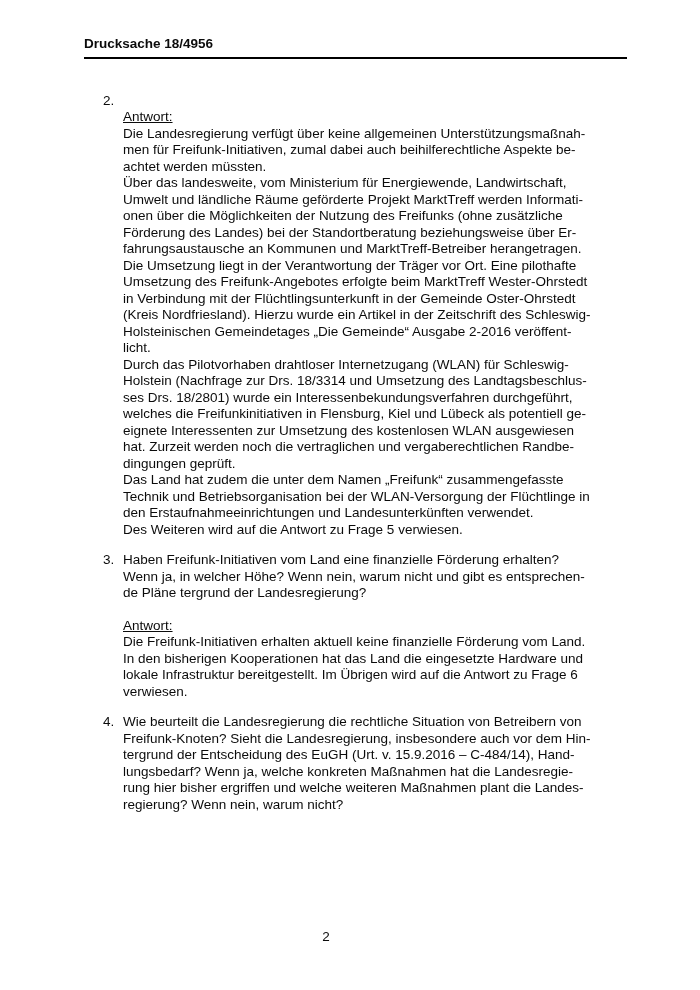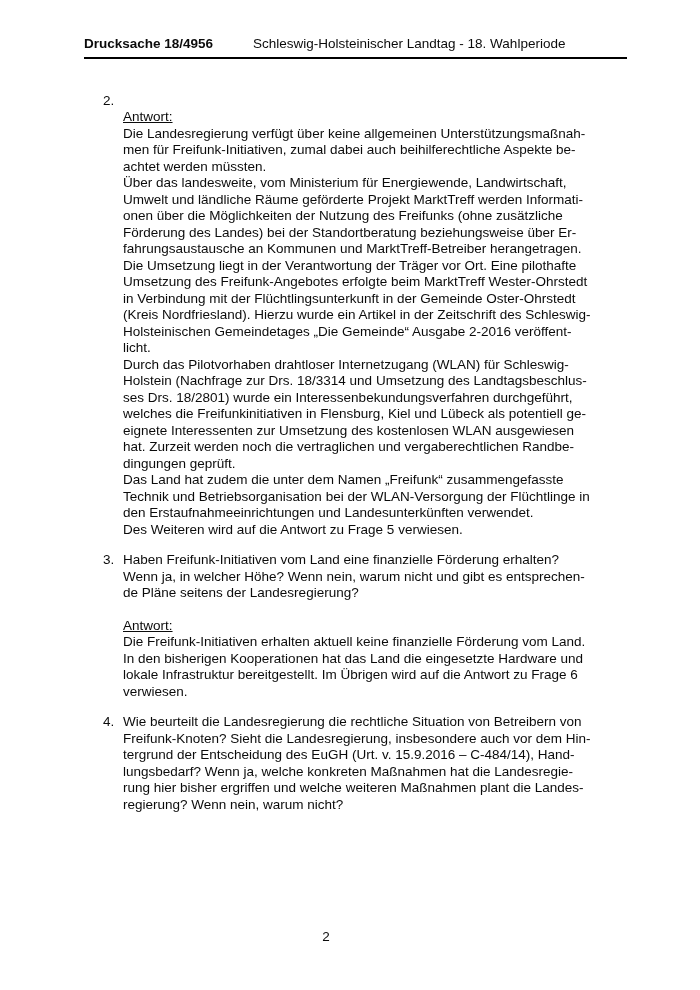--- a/index.html
+++ b/index.html
@@ -61,21 +61,20 @@
     text-align: center;
   }
 </style>
 </head>
 <body>
 
 <div class="page">
 
   <header class="doc-header">
     <span class="doc-number">Drucksache 18/4956</span>
-    <span class="doc-title">Schleswig-Holsteinischer Landtag - 18. Wahlperiode</span>
   </header>
 
   <main class="content">
 
     <section class="qa-block">
       <div class="q-number">2.</div>
       <div class="q-body">
         <div class="answer-label">Antwort:</div>
         <div class="answer">Die Landesregierung verfügt über keine allgemeinen Unterstützungsmaßnah-
 men für Freifunk-Initiativen, zumal dabei auch beihilferechtliche Aspekte be-
@@ -103,21 +102,21 @@
 den Erstaufnahmeeinrichtungen und Landesunterkünften verwendet.
 Des Weiteren wird auf die Antwort zu Frage 5 verwiesen.</div>
       </div>
     </section>
 
     <section class="qa-block">
       <div class="q-number">3.</div>
       <div class="q-body">
         <div class="question">Haben Freifunk-Initiativen vom Land eine finanzielle Förderung erhalten?
 Wenn ja, in welcher Höhe? Wenn nein, warum nicht und gibt es entsprechen-
-de Pläne seitens der Landesregierung?</div>
+de Pläne tergrund der Landesregierung?</div>
         <div class="answer-label">Antwort:</div>
         <div class="answer">Die Freifunk-Initiativen erhalten aktuell keine finanzielle Förderung vom Land.
 In den bisherigen Kooperationen hat das Land die eingesetzte Hardware und
 lokale Infrastruktur bereitgestellt. Im Übrigen wird auf die Antwort zu Frage 6
 verwiesen.</div>
       </div>
     </section>
 
     <section class="qa-block">
       <div class="q-number">4.</div>

